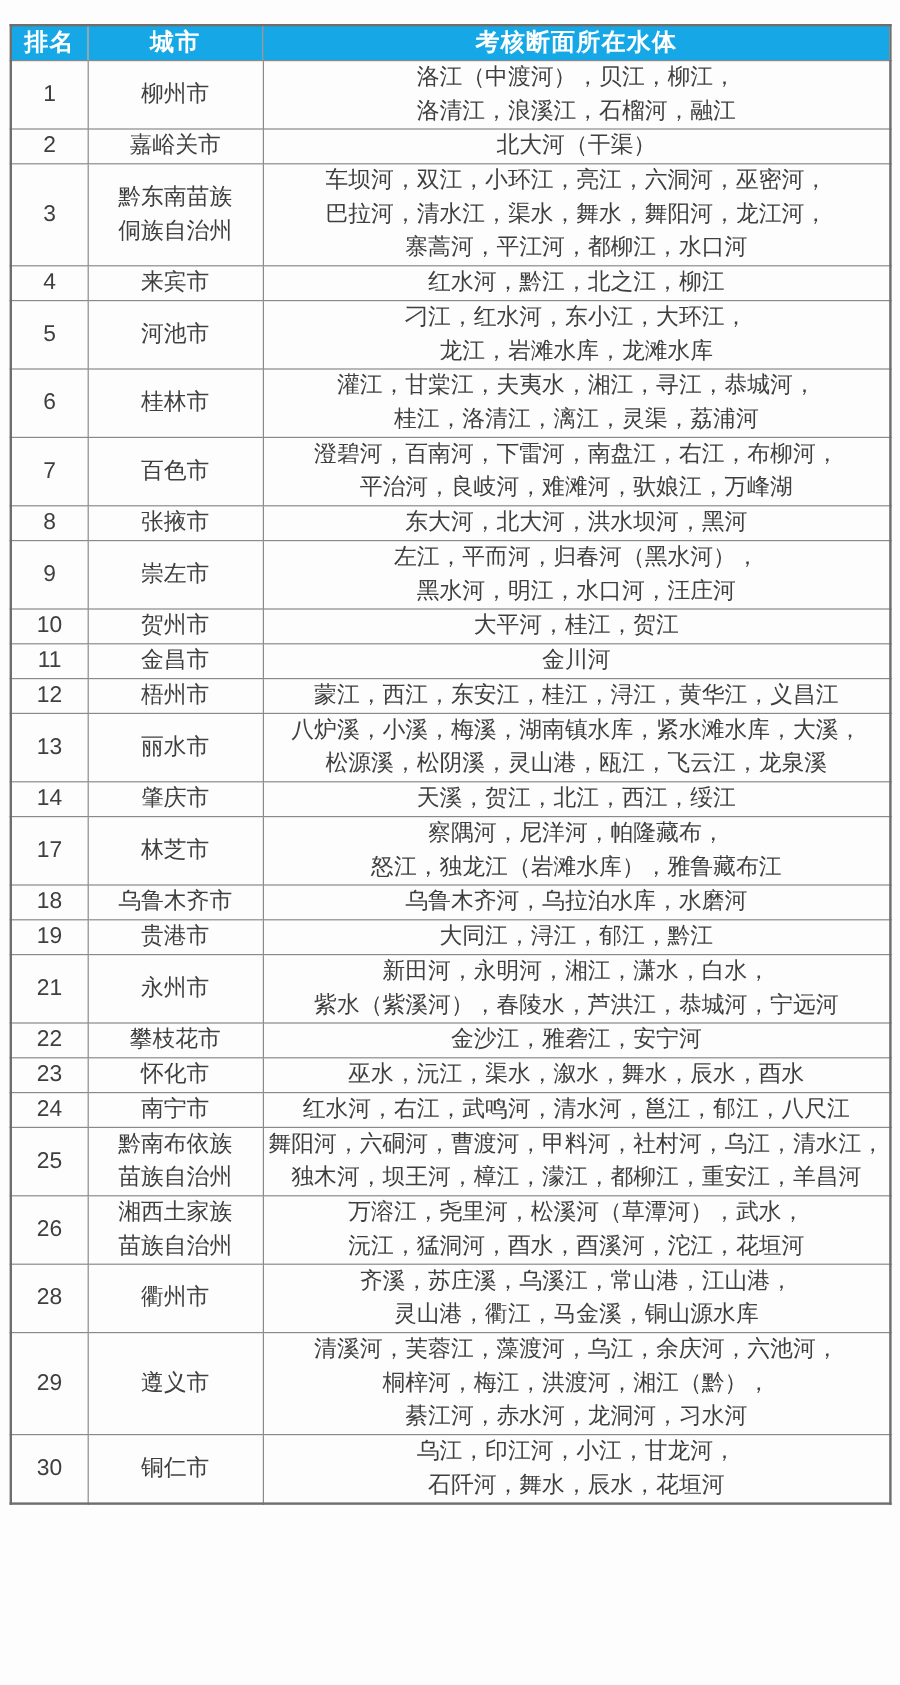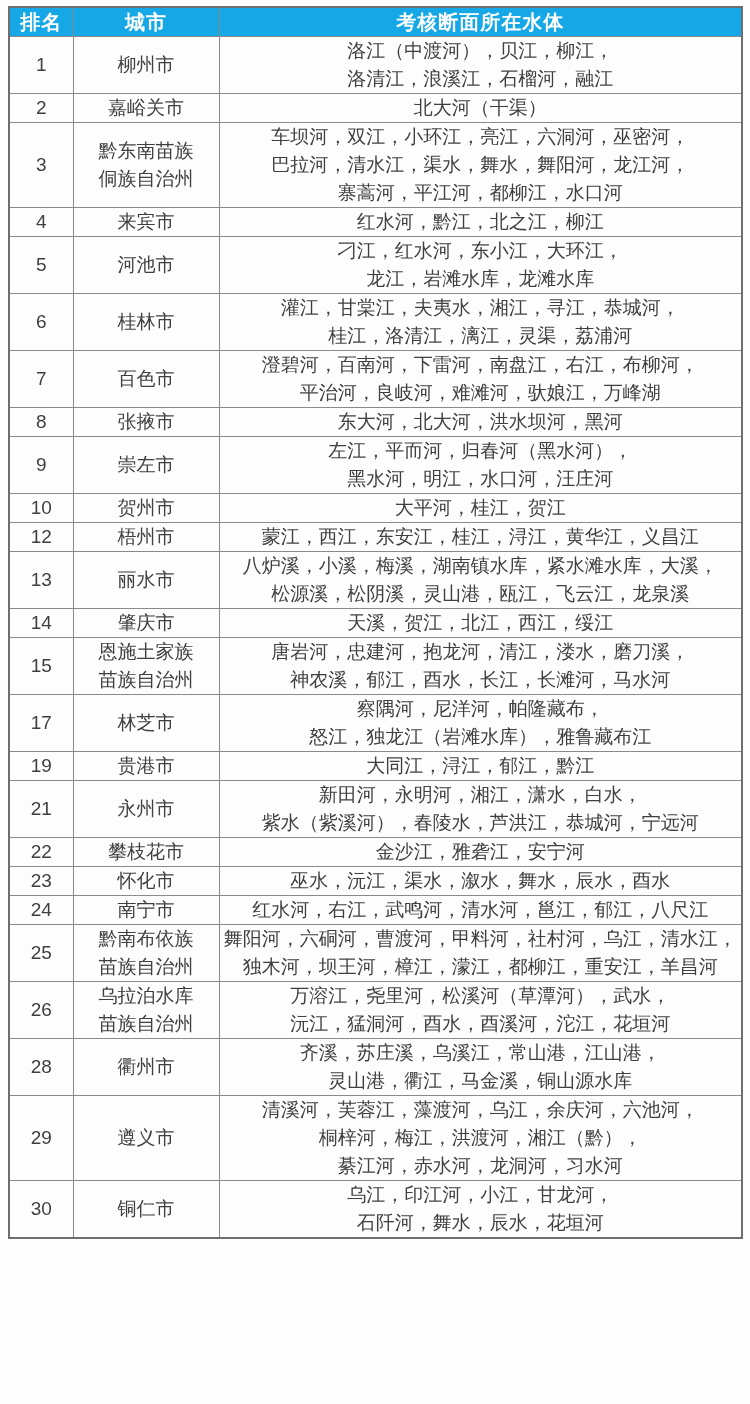--- a/index.html
+++ b/index.html
@@ -5,21 +5,21 @@
   html, body {
     margin: 0;
     padding: 0;
     background: #ffffff;
     font-family: "Liberation Sans", "DejaVu Sans", sans-serif;
   }
   .page {
     width: 750px;
     height: 1404px;
     box-sizing: border-box;
-    padding: 6px 7px 0 8px;
+    padding: 20px 7px 0 8px;
     background: #fdfdfd;
     overflow: hidden;
   }
   table.rank-table {
     width: 100%;
     border-collapse: collapse;
     table-layout: fixed;
     border: 2px solid #6e6e6e;
   }
   .rank-table th, .rank-table td {
@@ -163,20 +163,29 @@
         <tr>
           <td class="rank-num">10</td>
           <td>
             <div class="cell-line">贺州市</div>
           </td>
           <td>
             <div class="cell-line">大平河，桂江，贺江</div>
           </td>
         </tr>
         <tr>
+          <td class="rank-num">11</td>
+          <td>
+            <div class="cell-line">金昌市</div>
+          </td>
+          <td>
+            <div class="cell-line">金川河</div>
+          </td>
+        </tr>
+        <tr>
           <td class="rank-num">12</td>
           <td>
             <div class="cell-line">梧州市</div>
           </td>
           <td>
             <div class="cell-line">蒙江，西江，东安江，桂江，浔江，黄华江，义昌江</div>
           </td>
         </tr>
         <tr>
           <td class="rank-num">13</td>
@@ -191,41 +200,39 @@
         <tr>
           <td class="rank-num">14</td>
           <td>
             <div class="cell-line">肇庆市</div>
           </td>
           <td>
             <div class="cell-line">天溪，贺江，北江，西江，绥江</div>
           </td>
         </tr>
         <tr>
-          <td class="rank-num">15</td>
-          <td>
-            <div class="cell-line">恩施土家族</div>
-            <div class="cell-line">苗族自治州</div>
-          </td>
-          <td>
-            <div class="cell-line">唐岩河，忠建河，抱龙河，清江，溇水，磨刀溪，</div>
-            <div class="cell-line">神农溪，郁江，酉水，长江，长滩河，马水河</div>
-          </td>
-        </tr>
-        <tr>
           <td class="rank-num">17</td>
           <td>
             <div class="cell-line">林芝市</div>
           </td>
           <td>
             <div class="cell-line">察隅河，尼洋河，帕隆藏布，</div>
             <div class="cell-line">怒江，独龙江（岩滩水库），雅鲁藏布江</div>
           </td>
         </tr>
         <tr>
+          <td class="rank-num">18</td>
+          <td>
+            <div class="cell-line">乌鲁木齐市</div>
+          </td>
+          <td>
+            <div class="cell-line">乌鲁木齐河，乌拉泊水库，水磨河</div>
+          </td>
+        </tr>
+        <tr>
           <td class="rank-num">19</td>
           <td>
             <div class="cell-line">贵港市</div>
           </td>
           <td>
             <div class="cell-line">大同江，浔江，郁江，黔江</div>
           </td>
         </tr>
         <tr>
           <td class="rank-num">21</td>
@@ -271,21 +278,21 @@
             <div class="cell-line">苗族自治州</div>
           </td>
           <td>
             <div class="cell-line">舞阳河，六硐河，曹渡河，甲料河，社村河，乌江，清水江，</div>
             <div class="cell-line">独木河，坝王河，樟江，濛江，都柳江，重安江，羊昌河</div>
           </td>
         </tr>
         <tr>
           <td class="rank-num">26</td>
           <td>
-            <div class="cell-line">乌拉泊水库</div>
+            <div class="cell-line">湘西土家族</div>
             <div class="cell-line">苗族自治州</div>
           </td>
           <td>
             <div class="cell-line">万溶江，尧里河，松溪河（草潭河），武水，</div>
             <div class="cell-line">沅江，猛洞河，酉水，酉溪河，沱江，花垣河</div>
           </td>
         </tr>
         <tr>
           <td class="rank-num">28</td>
           <td>

